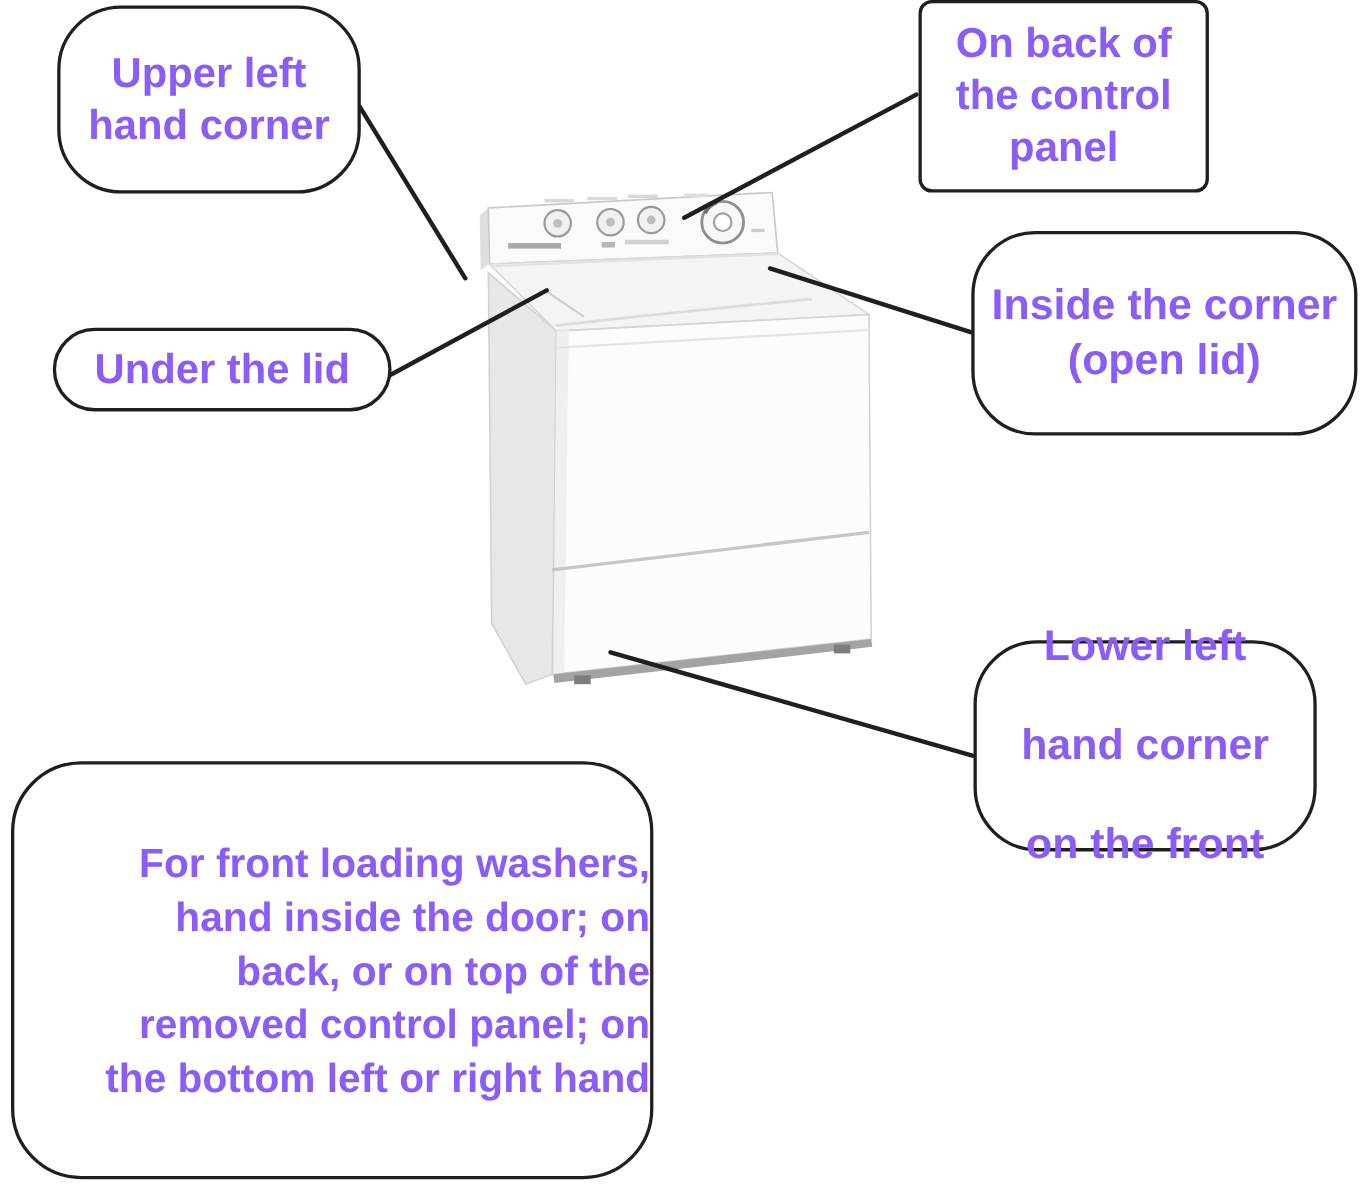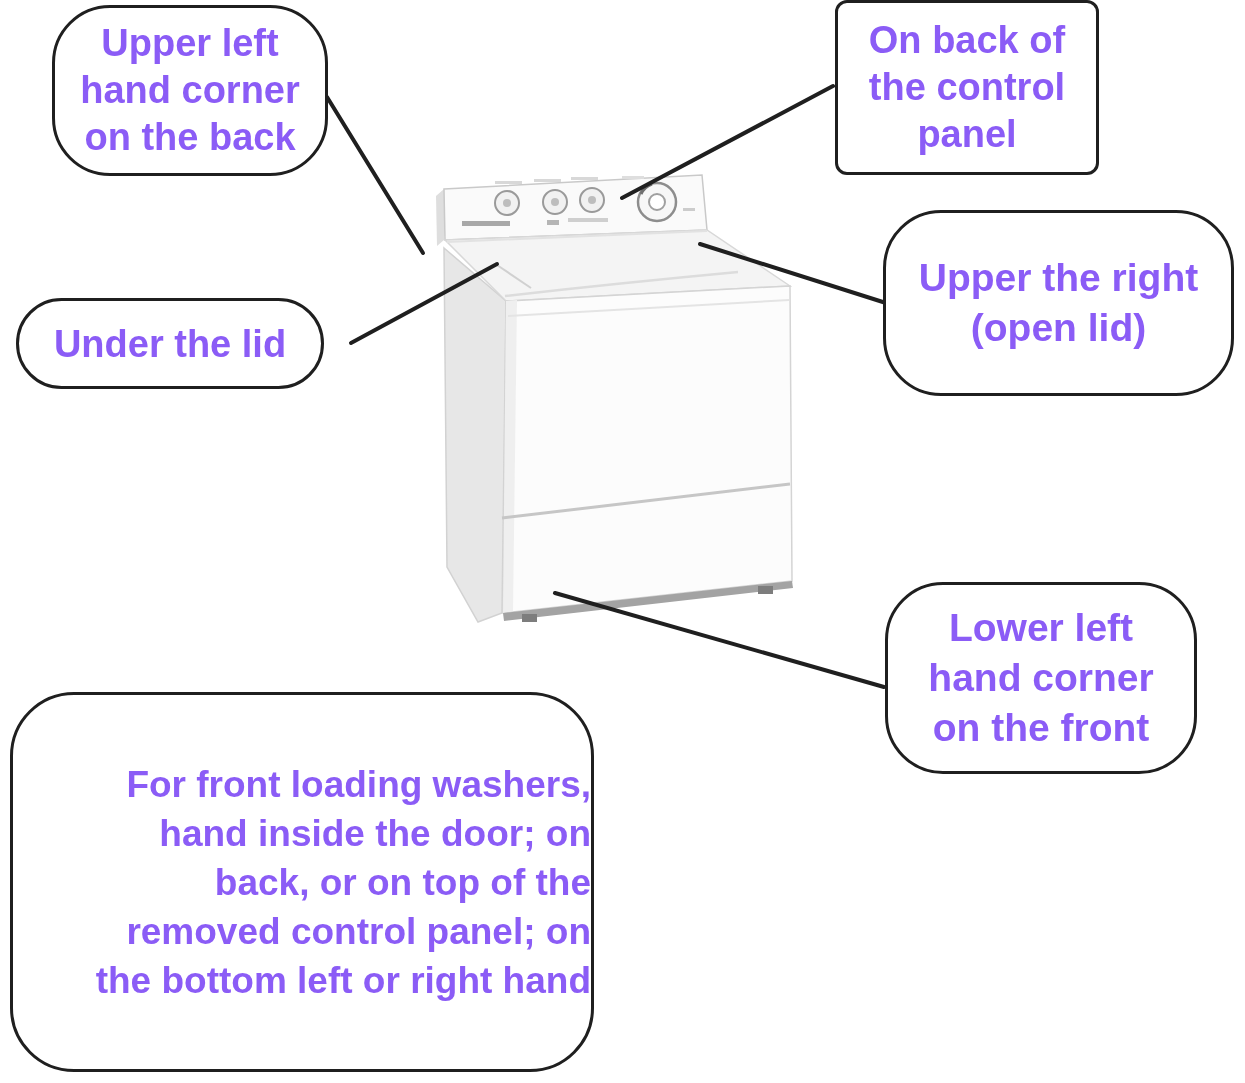--- a/index.html
+++ b/index.html
@@ -92,39 +92,38 @@
       <line x1="833" y1="86" x2="622" y2="198"></line>
       <line x1="351" y1="343" x2="497" y2="264"></line>
       <line x1="886" y1="303" x2="700" y2="244"></line>
       <line x1="884" y1="687" x2="555" y2="593"></line>
     </g>
   </svg>
 
   <div class="bubble fs-b1" style="left:52px;top:5px;width:276px;height:171px;border-radius:58px;">
     <div class="line">Upper left</div>
     <div class="line">hand corner</div>
-    <div class="line">on the back</div>
   </div>
 
   <div class="bubble fs-b2" style="left:835px;top:0px;width:264px;height:175px;border-radius:12px;">
     <div class="line">On back of</div>
     <div class="line">the control</div>
     <div class="line">panel</div>
   </div>
 
-  <div class="bubble fs-b3" style="left:16px;top:298px;width:308px;height:91px;border-radius:46px;">
+  <div class="bubble fs-b3" style="left:48px;top:298px;width:308px;height:76px;border-radius:46px;">
     <div class="line">Under the lid</div>
   </div>
 
   <div class="bubble fs-b4" style="left:883px;top:210px;width:351px;height:186px;border-radius:58px;">
-    <div class="line">Upper the right</div>
+    <div class="line">Inside the corner</div>
     <div class="line">(open lid)</div>
   </div>
 
-  <div class="bubble fs-b5" style="left:885px;top:582px;width:312px;height:192px;border-radius:58px;">
+  <div class="bubble fs-b5" style="left:885px;top:582px;width:312px;height:192px;border-radius:58px;gap:40px;">
     <div class="line">Lower left</div>
     <div class="line">hand corner</div>
     <div class="line">on the front</div>
   </div>
 
   <div class="bubble fs-b6" style="left:10px;top:692px;width:584px;height:380px;border-radius:64px;align-items:flex-end;">
     <div class="line">For front loading washers,</div>
     <div class="line">hand inside the door; on</div>
     <div class="line">back, or on top of the</div>
     <div class="line">removed control panel; on</div>

